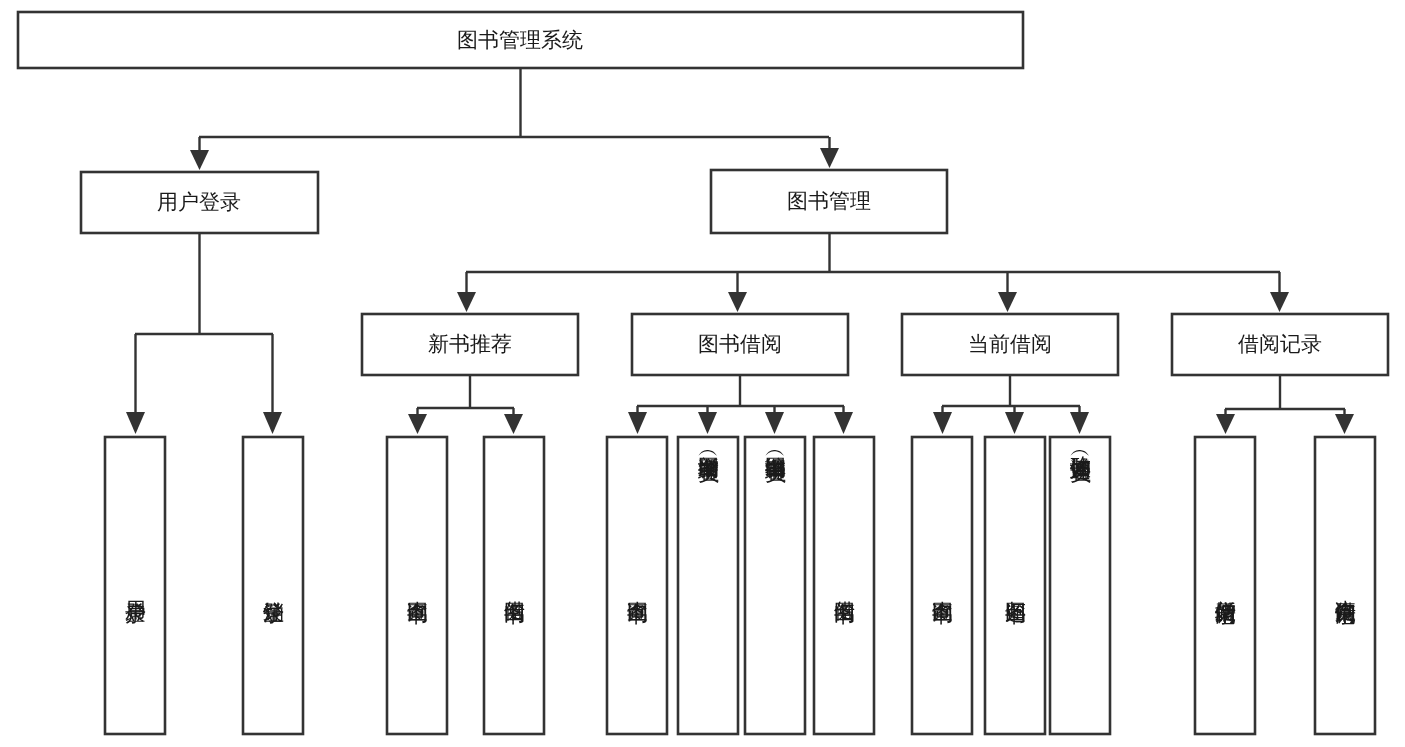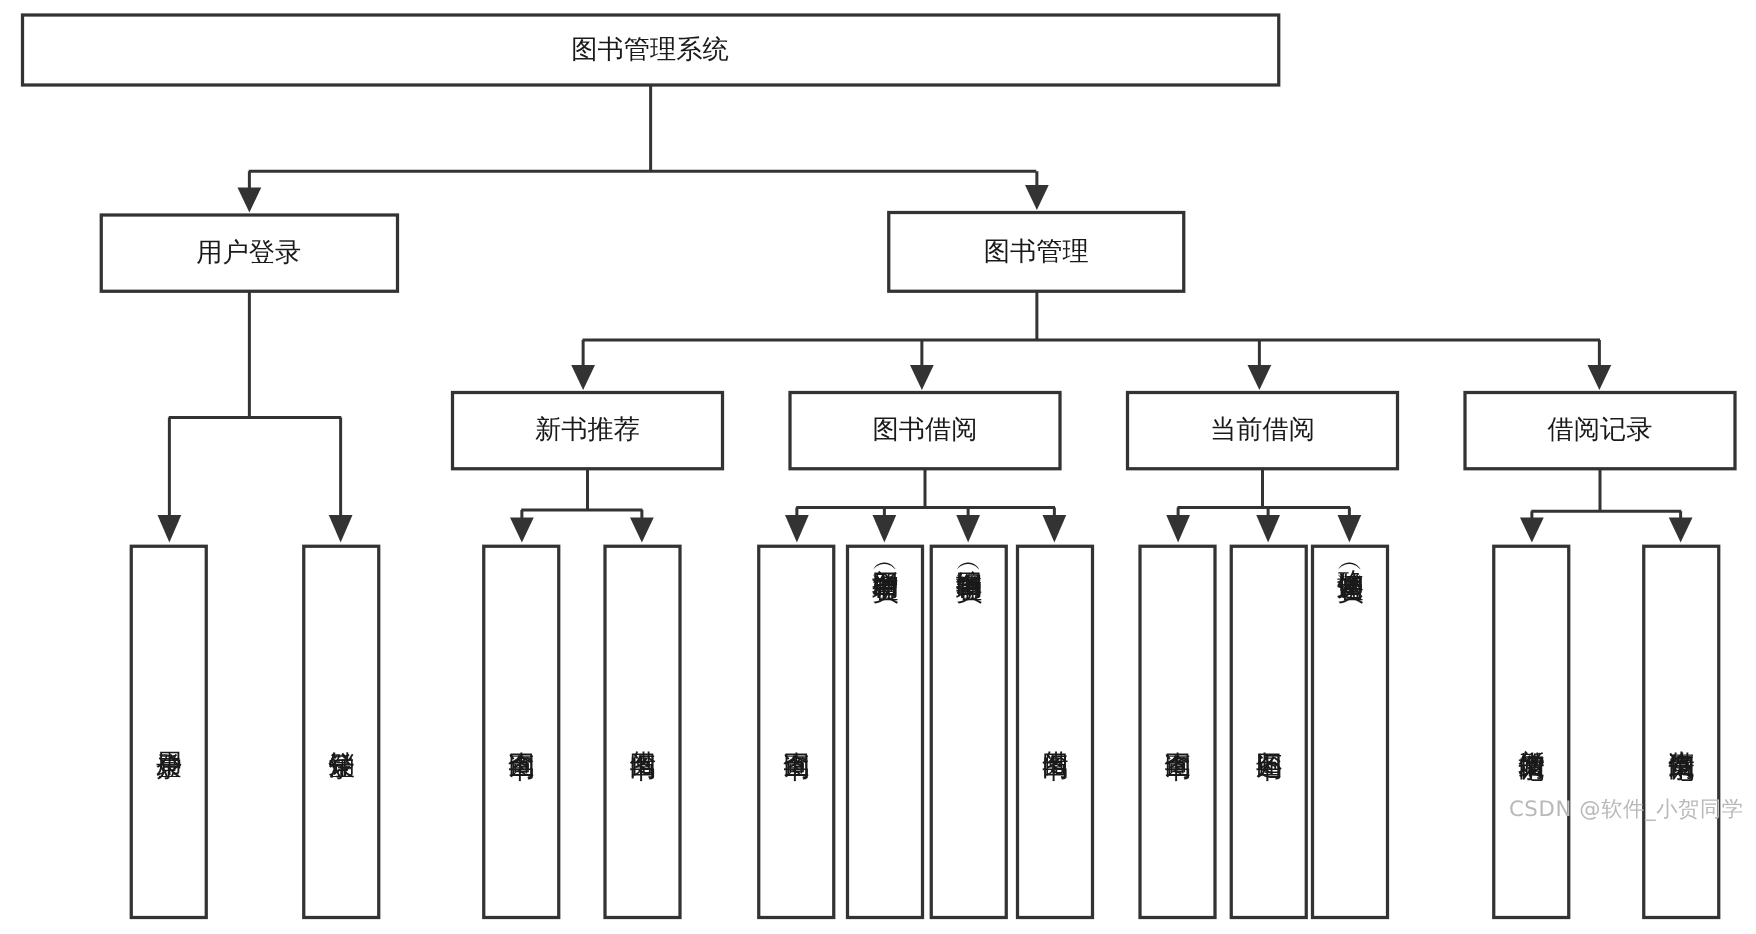--- a/index.html
+++ b/index.html
@@ -219,15 +219,14 @@
   <div class="node-label-v" style="left:607px; top:437px; width:60px; height:297px;">查询图书</div>
   <div class="node-label-v top-aligned" style="left:678px; top:437px; width:60px; height:297px;">新增图书（管理员）</div>
   <div class="node-label-v top-aligned" style="left:745px; top:437px; width:60px; height:297px;">编辑图书（管理员）</div>
   <div class="node-label-v" style="left:814px; top:437px; width:60px; height:297px;">借阅图书</div>
   <div class="node-label-v" style="left:912px; top:437px; width:60px; height:297px;">查询图书</div>
   <div class="node-label-v" style="left:985px; top:437px; width:60px; height:297px;">归还图书</div>
   <div class="node-label-v top-aligned" style="left:1050px; top:437px; width:60px; height:297px;">确认归还（管理员）</div>
   <div class="node-label-v" style="left:1195px; top:437px; width:60px; height:297px;">新增借阅记录</div>
   <div class="node-label-v" style="left:1315px; top:437px; width:60px; height:297px;">查询借阅记录</div>
 
-  <div id="watermark">CSDN @软件_小贺同学</div>
 
 </div>
 
 </body></html>

